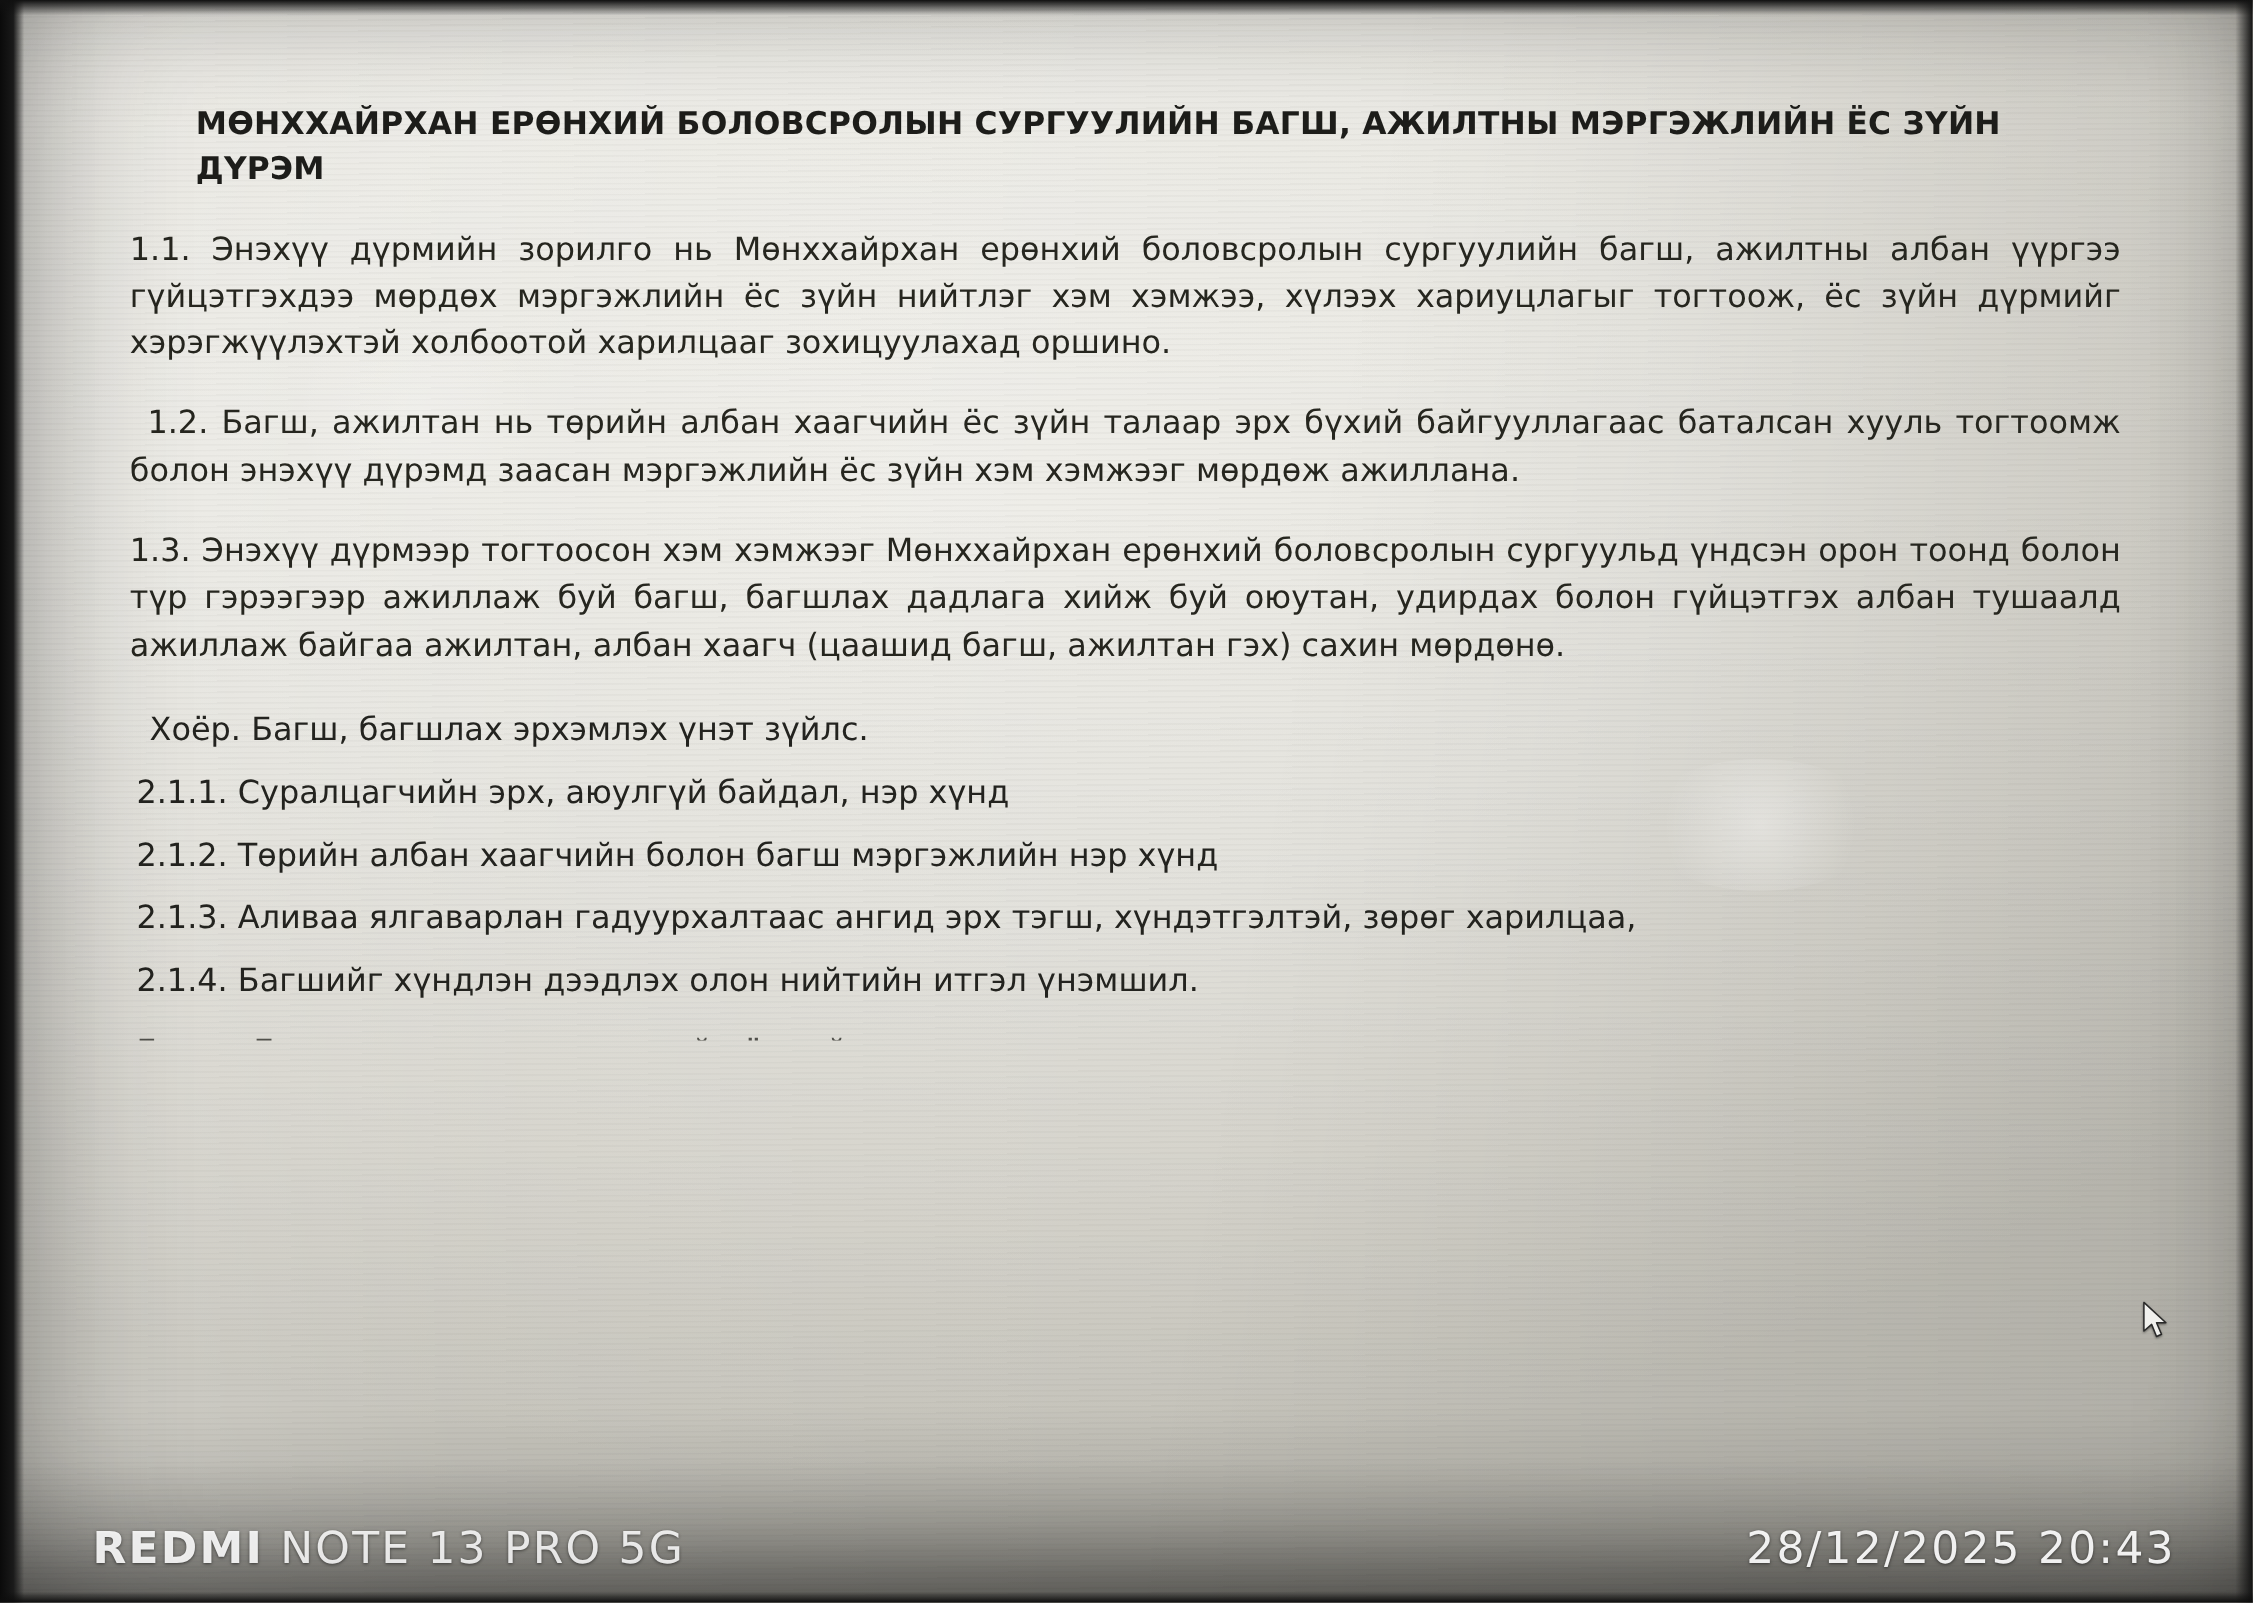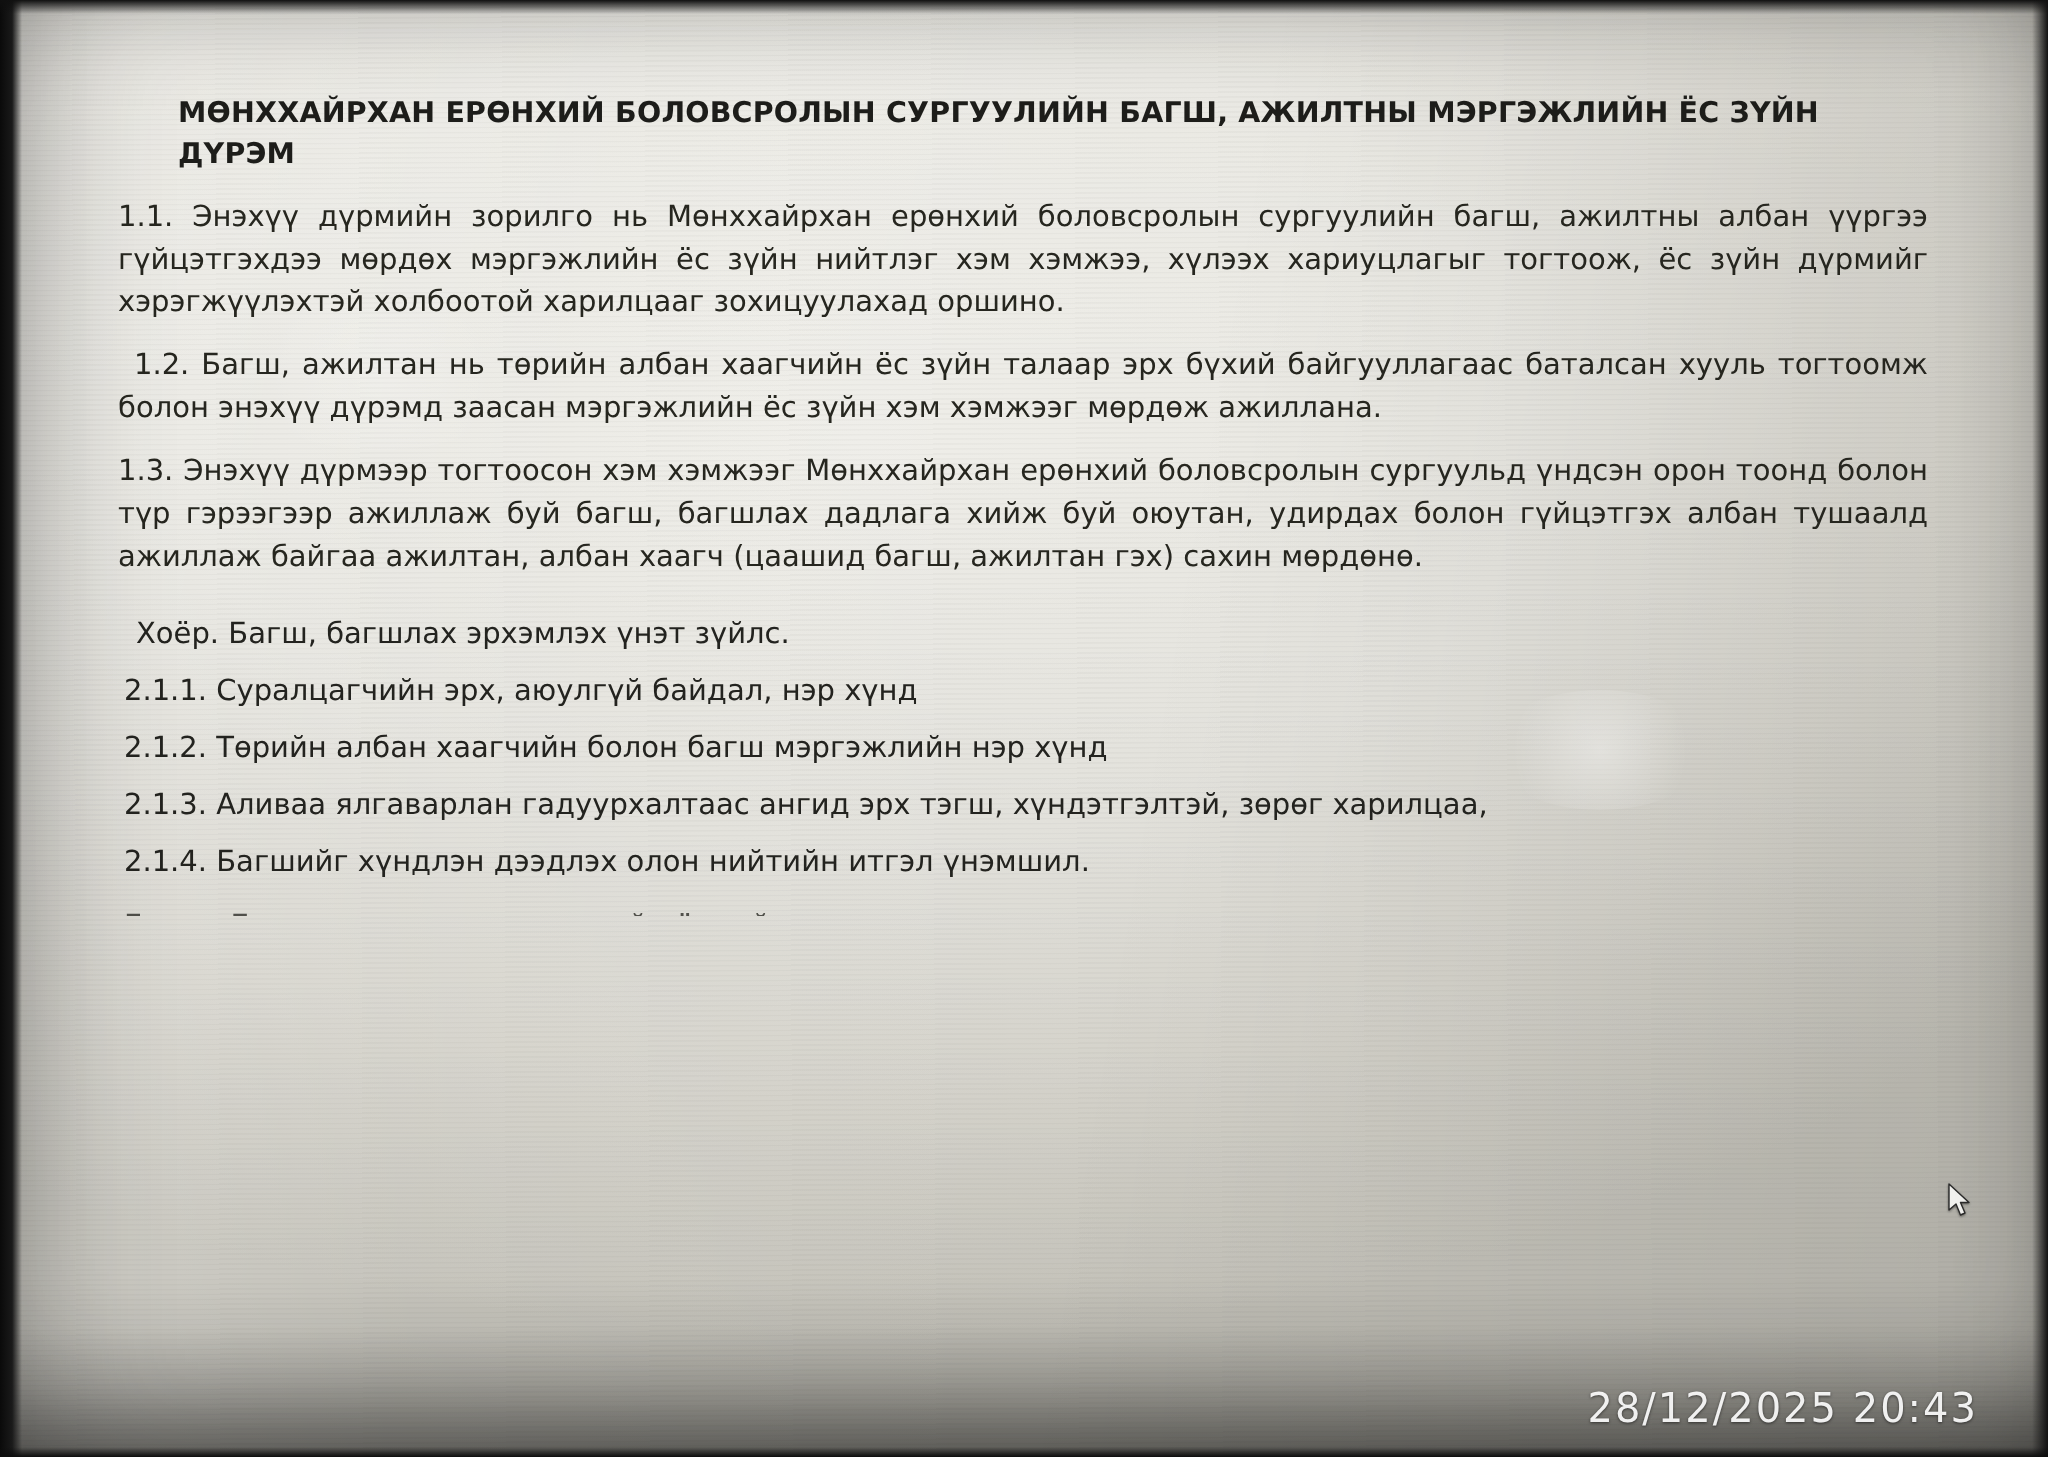--- a/index.html
+++ b/index.html
@@ -98,21 +98,21 @@
     font-size: 28.5px;
     font-weight: 700;
     letter-spacing: 0.2px;
     line-height: 1.45;
     margin: 0 60px 0 60px;
     color: #1d1d1a;
   }
   .para {
     font-size: 29px;
     line-height: 1.48;
-    margin-top: 20px;
+    margin-top: 30px;
     color: #26261f;
   }
   .para.justify { text-align: justify; }
   .para.indent  { text-indent: 16px; }
   .heading {
     font-size: 29px;
     line-height: 1.45;
     margin-top: 34px;
     padding-left: 18px;
   }
@@ -233,20 +233,24 @@
 
   </div>
 
   <svg class="cursor" viewBox="0 0 26 36">
     <polygon points="2,1 2,27 9,21 13.5,32 18,30 13.5,19.5 22,19.5" fill="#f2f2ef" stroke="#2b2b2b" stroke-width="1.4" stroke-linejoin="round"></polygon>
   </svg>
 
   <div class="vignette"></div>
   <div class="wm-scrim"></div>
 
+  <div class="wm-brand">
+    <b>REDMI</b>
+    <span class="model">NOTE 13 PRO 5G</span>
+  </div>
 
   <div class="wm-date">28/12/2025  20:43</div>
 
   <div class="edge-left"></div>
   <div class="edge-top"></div>
   <div class="edge-right"></div>
   <div class="edge-bottom"></div>
 
 </div>
 

